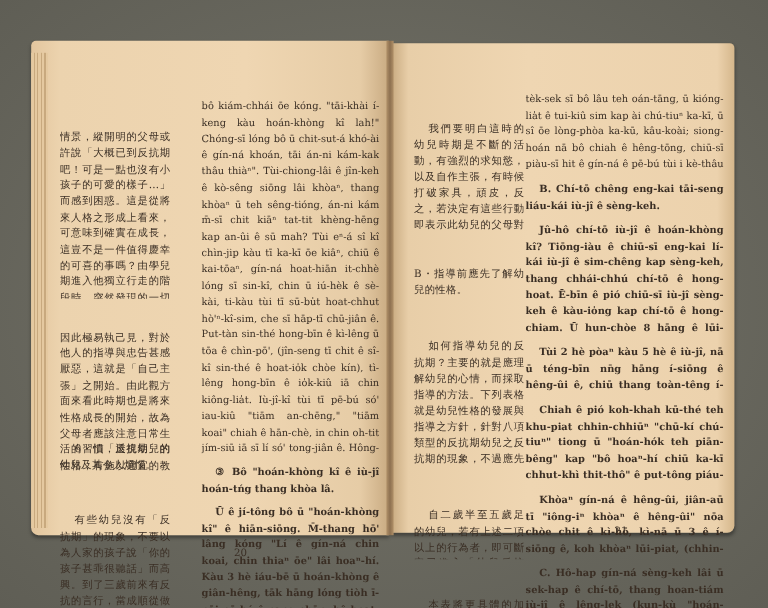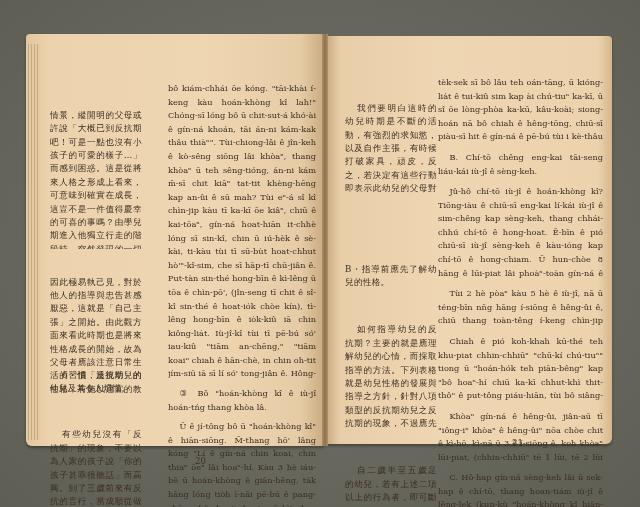--- a/index.html
+++ b/index.html
@@ -37,21 +37,21 @@
   }
   .col { position:absolute; color:#3a2e24; }
   .cjk {
     font-size:8.6px; line-height:13.4px; letter-spacing:0.3px;
     text-align:justify; white-space:pre-wrap;
   }
   .rom {
     font-size:8.2px; line-height:13.6px; text-align:justify;
   }
   .rom p, .cjk p { margin:0; }
-  .rom p.gap { margin-top:7px; }
+  .rom p.gap { margin-top:7px;font-weight:bold; }
   .cjk p.gap { margin-top:6px; }
   .indent { text-indent:1.4em; }
   .pageno { position:absolute; font-size:8.5px; color:#3a2e24; }
 </style>
 </head>
 <body>
 
 <div class="bg-grad"></div>
 
 <div class="page page-left"></div>
@@ -71,21 +71,21 @@
 <div class="col rom" style="left:168px; top:82px; width:148px;">
   <p style="height:298px;overflow:hidden;">bô kiám-chhái ōe kóng. "tāi-khài í-keng kàu hoán-khòng kî lah!" Chóng-sī lóng bô ū chit-sut-á khó-ài ê gín-ná khoán, tāi án-ni kám-kak thâu thiàⁿ". Tùi-chiong-lâi ê jîn-keh ê kò-sêng siōng lâi khòaⁿ, thang khòaⁿ ū teh sêng-tióng, án-ni kám m̄-sī chit kiāⁿ tat-tit khèng-hēng kap an-ûi ê sū mah? Tùi eⁿ-á sî kî chìn-jip kàu tī ka-kī ōe kiâⁿ, chiū ê kai-tōaⁿ, gín-ná hoat-hiān it-chhè lóng sī sin-kî, chin ū iú-hèk ê sè-kài, ti-kàu tùi tī sū-bu̍t hoat-chhut hò'ⁿ-kî-sim, che sī hāp-tī chū-jiân ê. Put-tàn sin-thé hong-bīn ê kì-lêng ū tōa ê chìn-pō', (jîn-seng tī chit ê sî-kî sin-thé ê hoat-io̍k chòe kín), tì-lêng hong-bīn ê io̍k-kiû iā chin kiông-lia̍t. Iù-jî-kî tùi tī pē-bú só' iau-kiû "tiām an-chēng," "tiām koai" chiah ê hān-chè, in chin oh-tit jím-siū iā sī lí só' tong-jiân ê. Hông-kiam che sî-kî ê iù-tông tùi chit hāng sū-but kám-kak hèng-chhù ê sī, bô kò'-tit pa̍t hāng ài chai bít ê goân-in, chit khoán kheng-hiòng siong-tong kiông-lia̍t. Tùi án-ni in siōng-siōng chin kò'-chip ti ka-kī só' siūⁿ ê, iā bô ài pa̍t lâng ê chí-tō kap pò-hò', thang kóng iā sī "chú-kí chú-tiuⁿ" ê khai-toan. Tùi kàu-io̍k hong-bīn lâi khòaⁿ, chit ê sî-kî sī beh tēng chiong-lâi ê sèng-keh ê khai-sí, sớ-í chòe pē-bú ê tek-khak ài chù-ì chit sî-tāi ê gín-ná ê ji̍t-siōng seng-oa̍h kap sip-koàn. Khòaⁿ thàu iù-jî ê sèng-keh hāp-lí-tek lâi kàu-io̍ng gín-ná chiah sī "hoán-khòng kî" chòe tióng-iàu ê chit kiāⁿ sū. Chit sî ū sêng-kong ê kàu-io̍ng, ōe hō' iù-jî ê chāi-tióng tit-tio̍h hoat-hui, chhōng-chō bí-lâi chhân-lān ê jîn-seng ê tē-kī.</p>
   <p class="gap indent" style="height:26px;overflow:hidden;">③ Bô "hoán-khòng kî ê iù-jî hoán-tńg thang khòa lâ.</p>
   <p class="gap indent" style="height:110px;overflow:hidden;">Ū ê jí-tông bô ū "hoán-khòng kî" ê hiān-siōng. M̄-thang hō' lâng kóng "Lí ê gín-ná chin koai, chin thiaⁿ ōe" lâi hoaⁿ-hí. Kàu 3 hè iáu-bē ū hoán-khòng ê giân-hêng, tāk hāng lóng tiòh ī-nāi pē-bú ê pang-chān, bô hoat-phoat, m̄-kìⁿ kap chhù-piⁿ ê gín-ná thit-thô; chit khoán gín-ná tùi pē-bú lâi kóng sui-jiân chin hó koán-kàu, chóng-sī kí-sit che sī chit ê tōa būn-tôe. Hit ê goân-in chhin-chhiūⁿ ē-bīn: ⑴ Pē-bú ê lêk-ài chí-gāi gín-ná tì-lêng ê hoat-tat. ⑵ Tì-lêng khah kē á-sī seng-khu khah lám. Lân ài bêng-pek chit ê sî-kî ê iù-jî</p>
 </div>
 
 <div class="pageno" style="left:195px; top:456px;">20</div>
 
 <div class="col cjk" style="left:345px; top:75px; width:92px;">
   <p class="indent" style="height:94px;overflow:hidden;">我們要明白這時的幼兒時期是不斷的活動，有強烈的求知慾，以及自作主張，有時候打破家具，頑皮，反之，若決定有這些行動即表示此幼兒的父母對他過於溺愛，或是過於嚴厲，或是教養的方法有所偏頗，這是值得反省與檢討的。</p>
-  <p style="height:28px;overflow:hidden;margin-top:40px;">B・指導前應先了解幼兒的性格。</p>
+  <p style="height:28px;overflow:hidden;">B・指導前應先了解幼兒的性格。</p>
   <p class="gap indent" style="height:108px;overflow:hidden;">如何指導幼兒的反抗期？主要的就是應理解幼兒的心情，而採取指導的方法。下列表格就是幼兒性格的發展與指導之方針，針對八項類型的反抗期幼兒之反抗期的現象，不過應先明白其年齡之幼兒所具有的共同行為是：⑴開始想依自己，⑵得隨自己的意志行動，⑶好發問，⑷喜歡親自動手。</p>
   <p class="gap indent" style="height:42px;overflow:hidden;">自二歲半至五歲足的幼兒，若有上述二項以上的行為者，即可斷定已進入「幼兒反抗期」。</p>
   <p class="gap indent" style="height:66px;overflow:hidden;">本表將更具體的加以區別，例如「自己主張」中有「反覆地申訴」與「不高興就態度由門或哭」的不同表現，每這不同表現中去把握其性格，因為幼兒的性格大致上可分為八類，每一類再詳細分為易見的行為。</p>
   
   
   
   
 </div>
 
 <div class="col rom" style="left:438px; top:76px; width:165px;">

